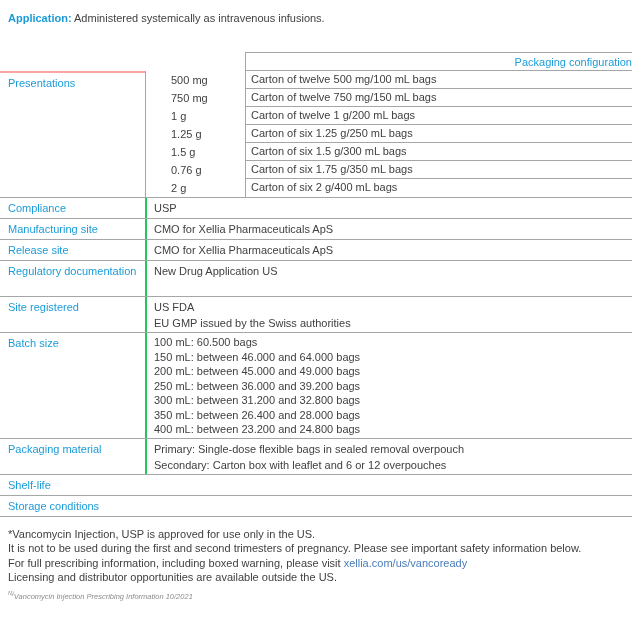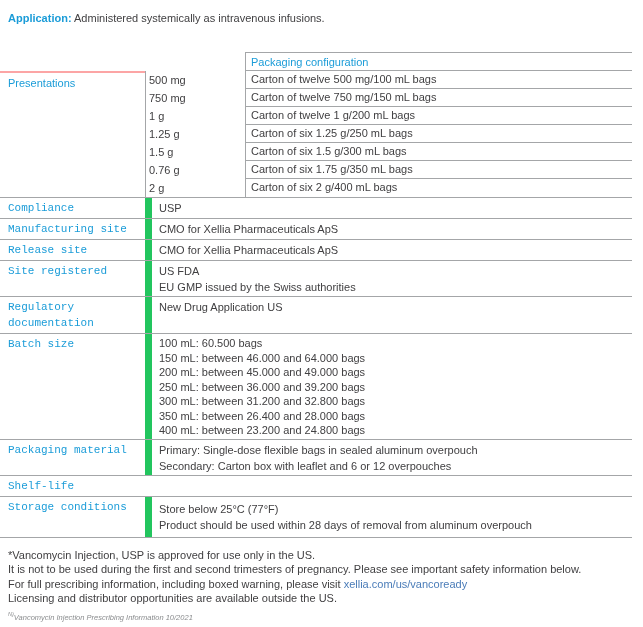--- a/index.html
+++ b/index.html
@@ -23,55 +23,55 @@
   .header-spacer-label { width: 145px; }
   .header-spacer-mid { width: 100px; }
   .header-cell {
     flex: 1;
     border-top: 1px solid #a4a6a8;
     border-left: 1px solid #a4a6a8;
     border-bottom: 1px solid #a4a6a8;
     color: #1b9cd8;
     padding: 2px 0 0 5px;
     line-height: 15px;
+    text-align: right;
   }
 
   .pres-section { display: flex; }
   .pres-label {
     width: 145px;
     border-top: 2px solid #fca5a5;
     padding: 3px 4px 0 8px;
     color: #1b9cd8;
     line-height: 15px;
   }
   .dose-col {
     width: 100px;
     border-left: 1px solid #a4a6a8;
-    padding-left: 3px;
+    padding-left: 25px;
   }
   .dose-line { height: 18px; line-height: 18px; }
   .carton-col { flex: 1; border-left: 1px solid #a4a6a8; }
   .carton-row {
     height: 18px; line-height: 17px;
     padding-left: 5px;
     border-bottom: 1px solid #a4a6a8;
   }
   .carton-row:last-child { border-bottom: none; }
 
   .section { display: flex; border-top: 1px solid #a4a6a8; }
   .sec-label {
     width: 145px;
     padding: 2px 6px 2px 8px;
     color: #1b9cd8;
     line-height: 16px;
-    font-family: Liberation Mono, monospace;
   }
   .sec-value {
     flex: 1;
-    border-left: 7px solid #22c55e;
+    border-left: 2px solid #22c55e;
     padding: 2px 8px 1px 7px;
   }
   .sec-value .vline { line-height: 16px; }
   .section.batch .sec-value .vline { line-height: 14.5px; }
   .section.regdoc { min-height: 36px; }
   .section.storage .sec-value { padding-top: 4px; padding-bottom: 4px; }
 
   
   .footer { margin-top: 10px; padding: 0 8px; }
   .footer .f-line { line-height: 14.5px; }
@@ -137,66 +137,62 @@
       </div>
     </div>
 
     <div class="section">
       <div class="sec-label">Release site</div>
       <div class="sec-value">
         <div class="vline">CMO for Xellia Pharmaceuticals ApS</div>
       </div>
     </div>
 
+    <div class="section regdoc">
+      <div class="sec-label">Regulatory documentation</div>
+      <div class="sec-value">
+        <div class="vline">New Drug Application US</div>
+      </div>
+    </div>
+
     <div class="section">
       <div class="sec-label">Site registered</div>
       <div class="sec-value">
         <div class="vline">US FDA</div>
         <div class="vline">EU GMP issued by the Swiss authorities</div>
-      </div>
-    </div>
-
-    <div class="section regdoc">
-      <div class="sec-label">Regulatory documentation</div>
-      <div class="sec-value">
-        <div class="vline">New Drug Application US</div>
       </div>
     </div>
 
     <div class="section batch">
       <div class="sec-label">Batch size</div>
       <div class="sec-value">
         <div class="vline">100 mL: 60.500 bags</div>
         <div class="vline">150 mL: between 46.000 and 64.000 bags</div>
         <div class="vline">200 mL: between 45.000 and 49.000 bags</div>
         <div class="vline">250 mL: between 36.000 and 39.200 bags</div>
         <div class="vline">300 mL: between 31.200 and 32.800 bags</div>
         <div class="vline">350 mL: between 26.400 and 28.000 bags</div>
         <div class="vline">400 mL: between 23.200 and 24.800 bags</div>
       </div>
     </div>
 
     <div class="section">
       <div class="sec-label">Packaging material</div>
       <div class="sec-value">
-        <div class="vline">Primary: Single-dose flexible bags in sealed aluminum overpouch</div>
+        <div class="vline">Primary: Single-dose flexible bags in sealed removal overpouch</div>
         <div class="vline">Secondary: Carton box with leaflet and 6 or 12 overpouches</div>
       </div>
     </div>
 
     <div class="section">
       <div class="sec-label">Shelf-life</div>
     </div>
 
     <div class="section storage">
       <div class="sec-label">Storage conditions</div>
-      <div class="sec-value">
-        <div class="vline">Store below 25°C (77°F)</div>
-        <div class="vline">Product should be used within 28 days of removal from aluminum overpouch</div>
-      </div>
     </div>
 
   </div>
 
   <div class="footer">
     <div class="f-line">*Vancomycin Injection, USP is approved for use only in the US.</div>
     <div class="f-line">It is not to be used during the first and second trimesters of pregnancy. Please see important safety information below.</div>
     <div class="f-line"><span>For full prescribing information, including boxed warning, please visit </span><a class="vlink">xellia.com/us/vancoready</a></div>
     <div class="f-line">Licensing and distributor opportunities are available outside the US.</div>
   </div>

